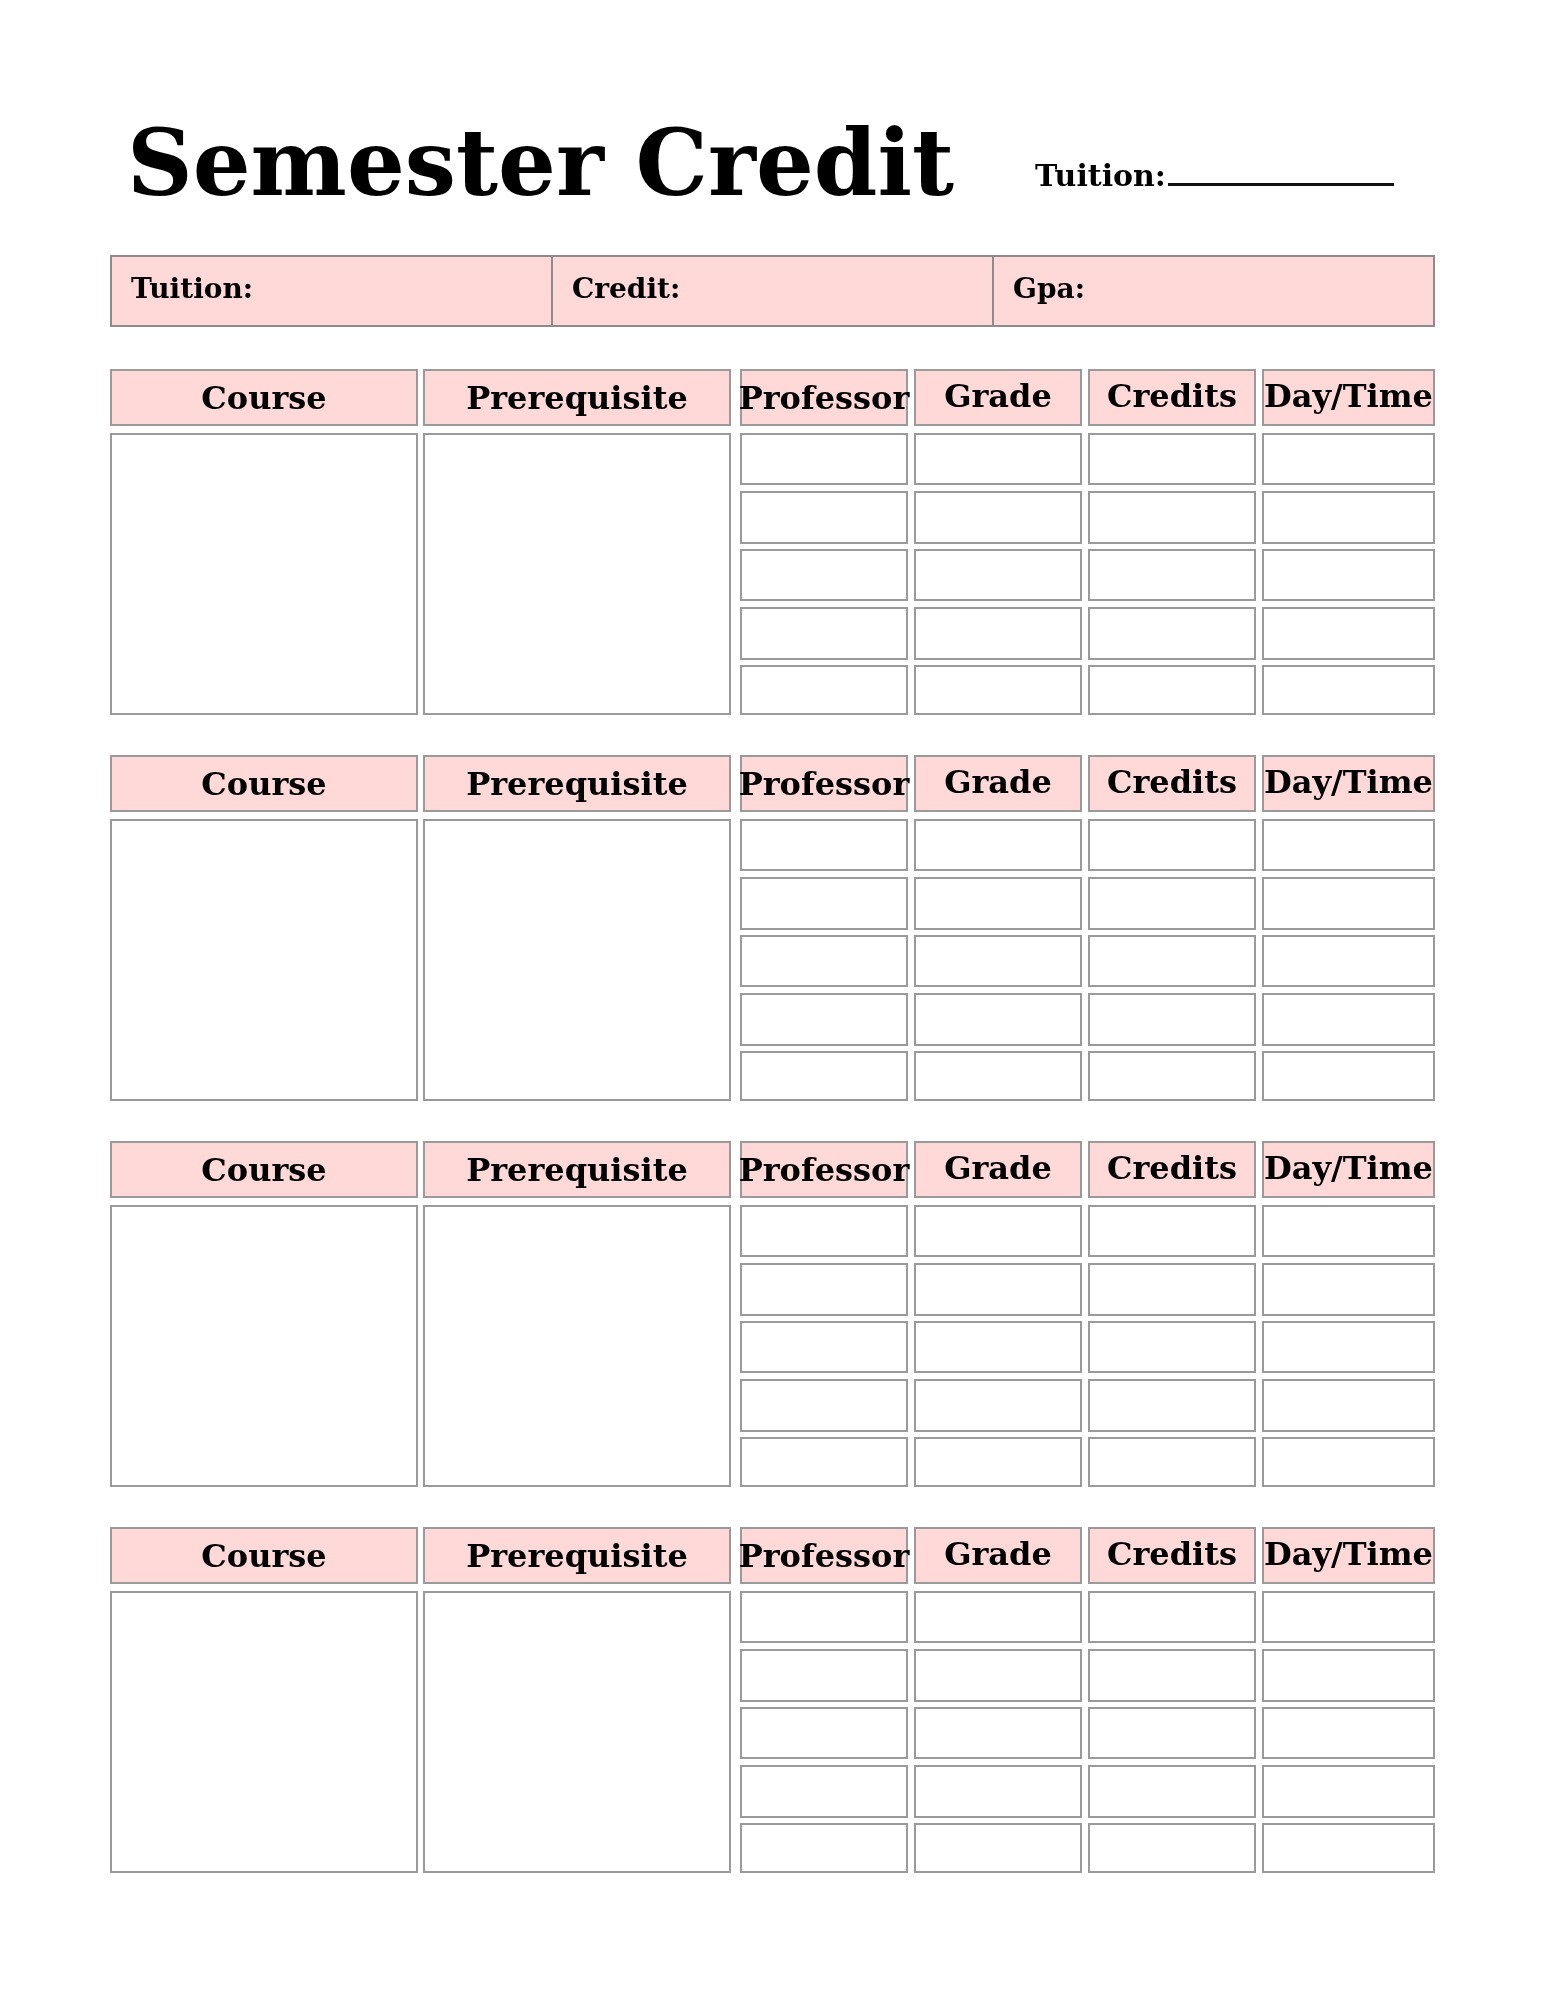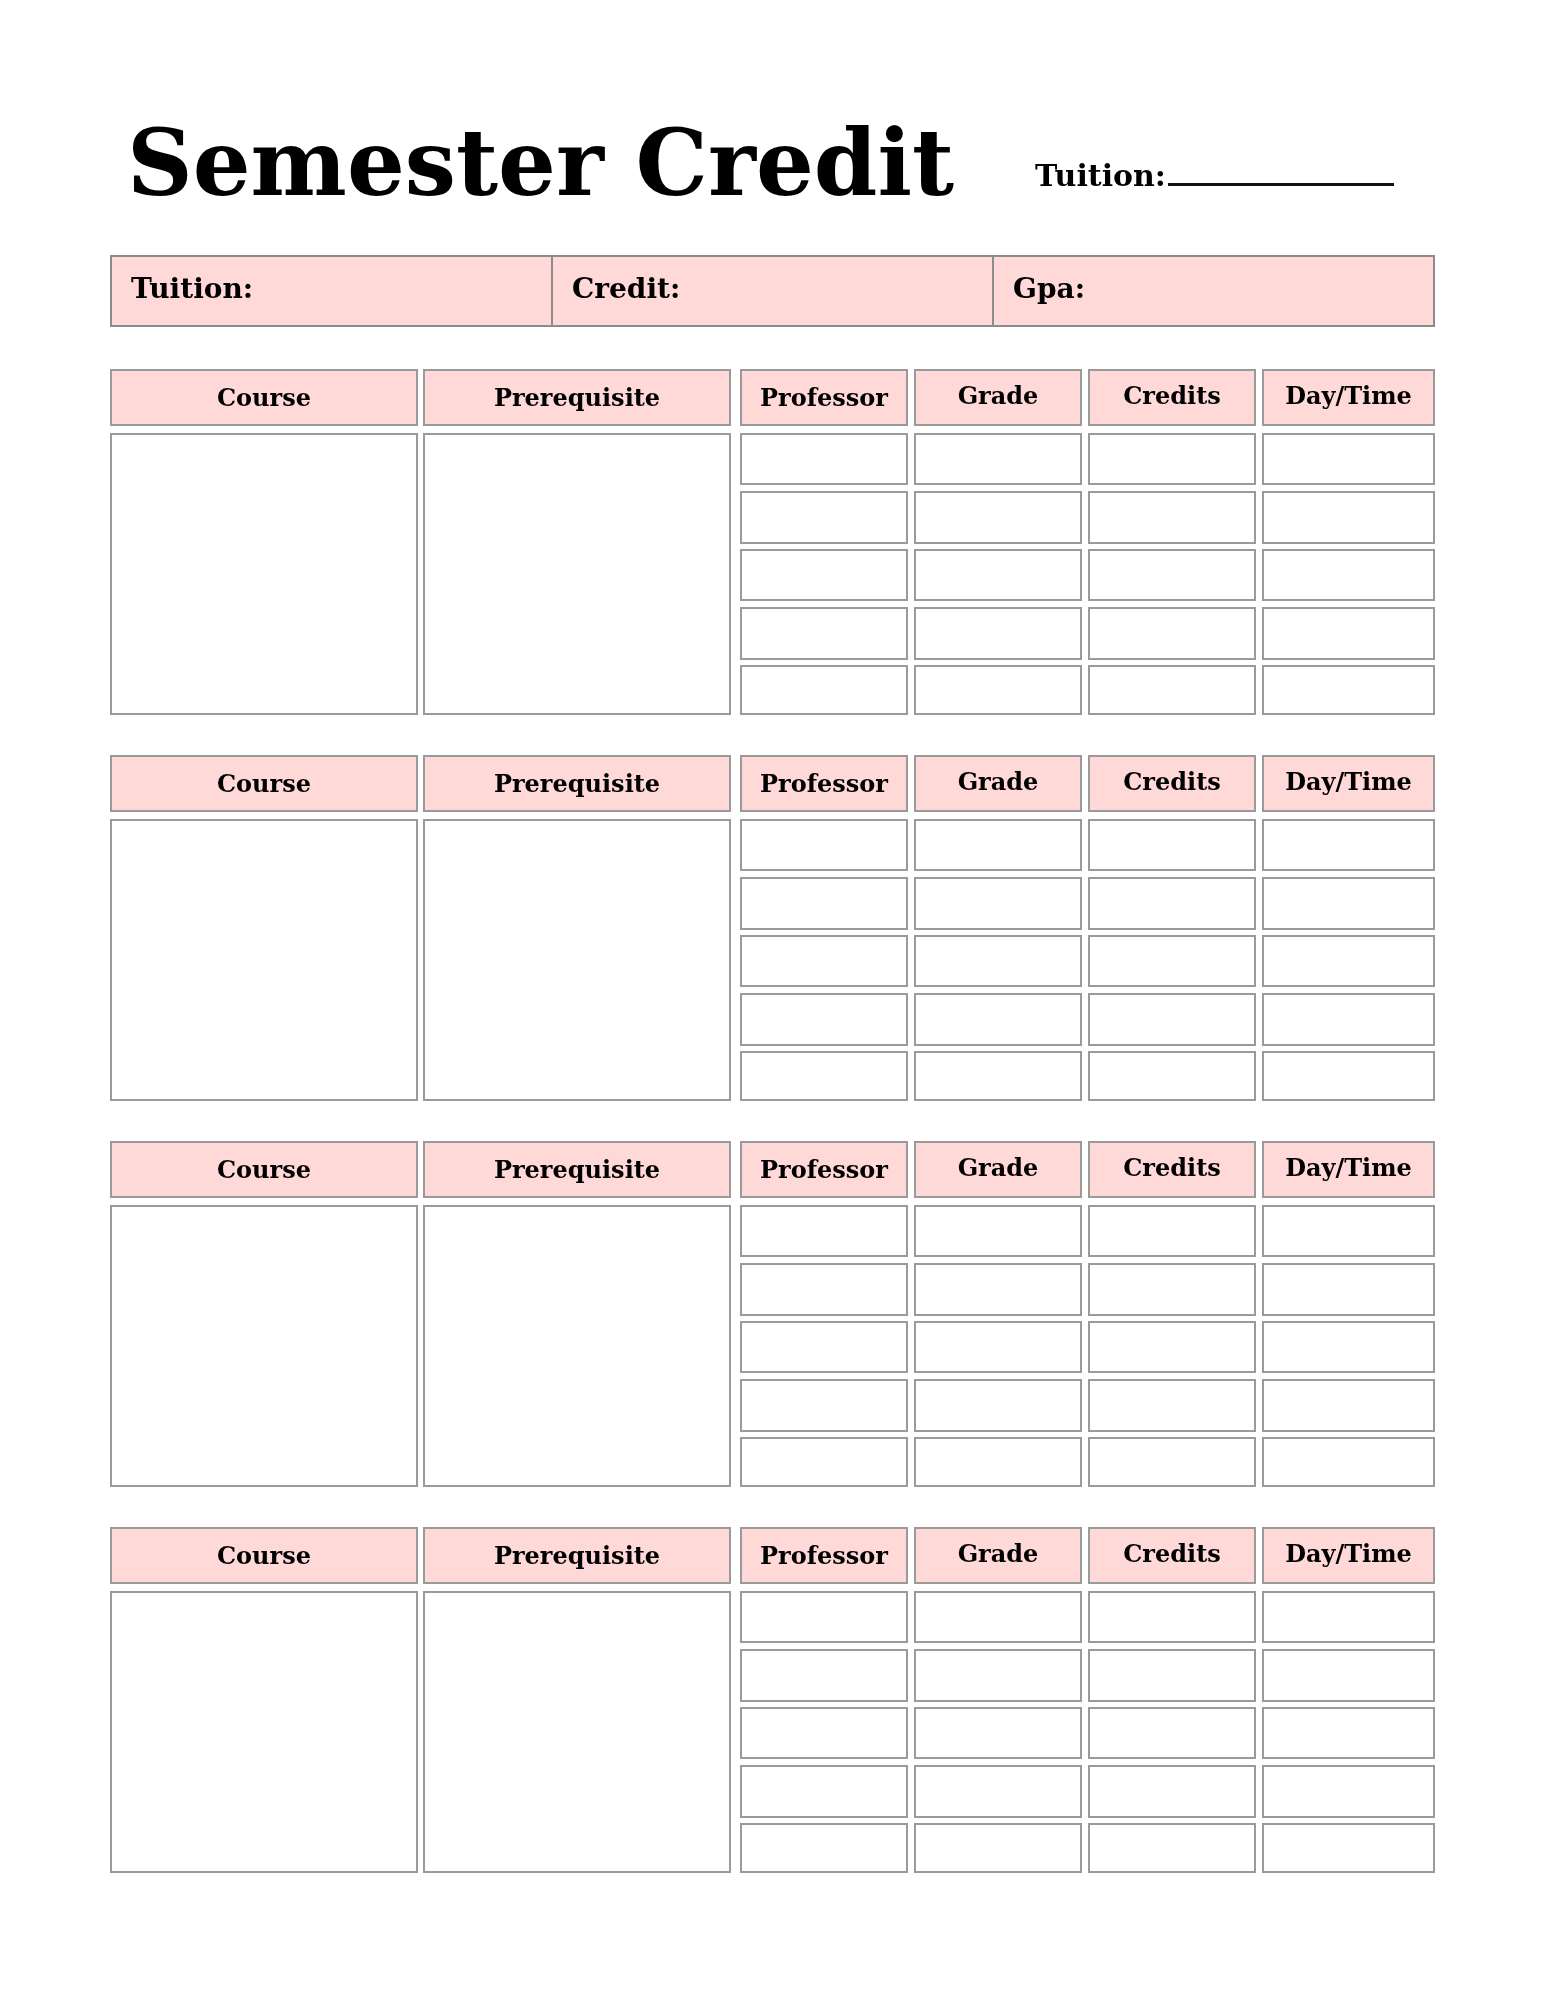--- a/index.html
+++ b/index.html
@@ -41,21 +41,21 @@
     }
     .summary .cell:last-child { border-right: none; }
     .block { position: absolute; left: 110px; width: 1325px; height: 346px; }
     .hdr, .cellbox {
       position: absolute; box-sizing: border-box;
       border: 2px solid #9a9a9a;
     }
     .hdr {
       background: #ffd9d8; height: 57px;
       display: flex; align-items: center; justify-content: center;
-      font-size: 24px; font-weight: bold;
+      font-size: 32px; font-weight: bold;
     }
     .cellbox { background: #fff; }
   </style>
 </head>
 <body>
 
 <div class="title">Semester Credit</div>
 
 <div class="semester">
   <span>Tuition:</span>

